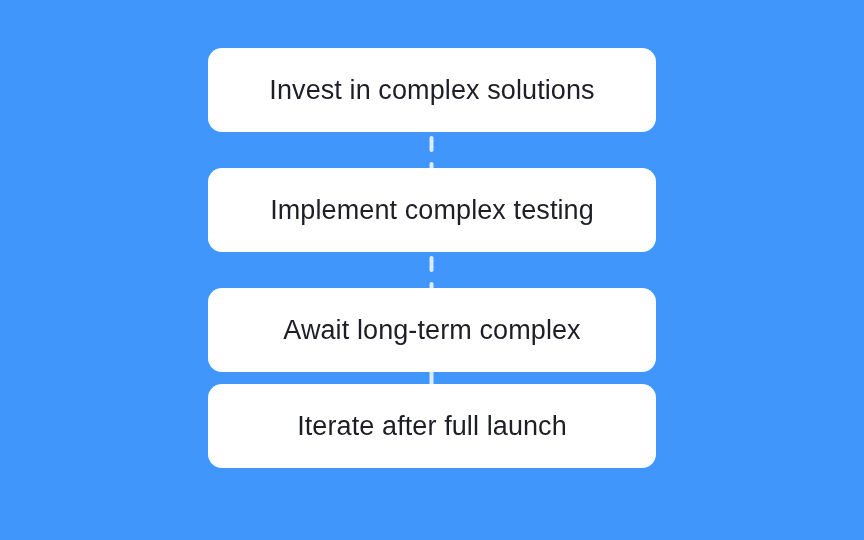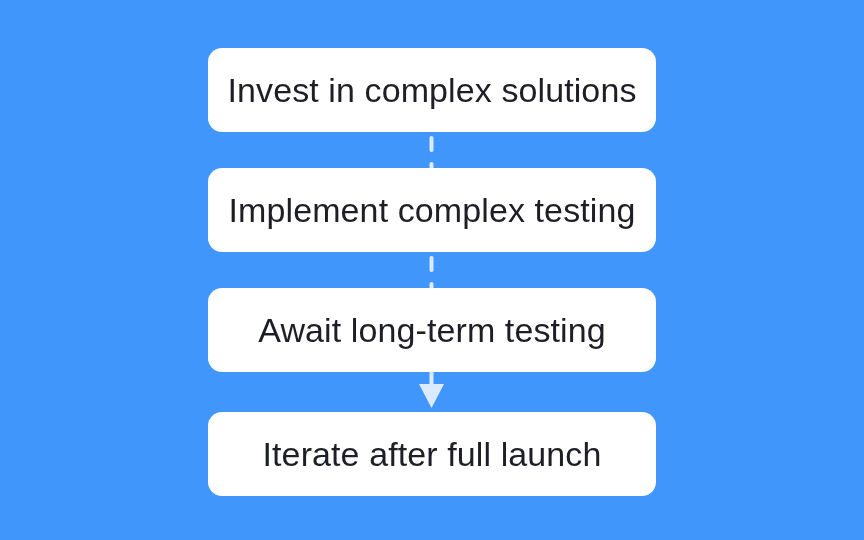--- a/index.html
+++ b/index.html
@@ -1,20 +1,20 @@
 <!DOCTYPE html>
 <html><head>
 <meta charset="utf-8">
 <style>
   html, body { margin:0; padding:0; }
   body { width:864px; height:540px; background:#4196fc; position:relative; overflow:hidden;
          font-family:"Liberation Sans", "DejaVu Sans", sans-serif; }
   .box { position:absolute; left:208px; width:448px; height:84px; background:#ffffff; border-radius:14px;
          display:flex; align-items:center; justify-content:center; box-sizing:border-box; }
-  .box span { font-size:34px; color:#1e1f26; letter-spacing:0.1px; }
+  .box span { font-size:27px; color:#1e1f26; letter-spacing:0.1px; }
   svg.conn { position:absolute; left:0; top:0; }
 </style>
 </head>
 <body>
 
 <svg class="conn" width="864" height="540">
   <g stroke="#dbeaff" stroke-width="4" stroke-linecap="round">
     <line x1="431.5" y1="138" x2="431.5" y2="150"></line>
     <line x1="431.5" y1="164" x2="431.5" y2="168"></line>
   </g>
@@ -28,17 +28,17 @@
   </g>
 </svg>
 
 <div class="box" style="top:48px">
   <span>Invest in complex solutions</span>
 </div>
 <div class="box" style="top:168px">
   <span>Implement complex testing</span>
 </div>
 <div class="box" style="top:288px">
-  <span>Await long-term testing</span>
+  <span>Await long-term complex</span>
 </div>
-<div class="box" style="top:412px">
+<div class="box" style="top:384px">
   <span>Iterate after full launch</span>
 </div>
 
 </body></html>

